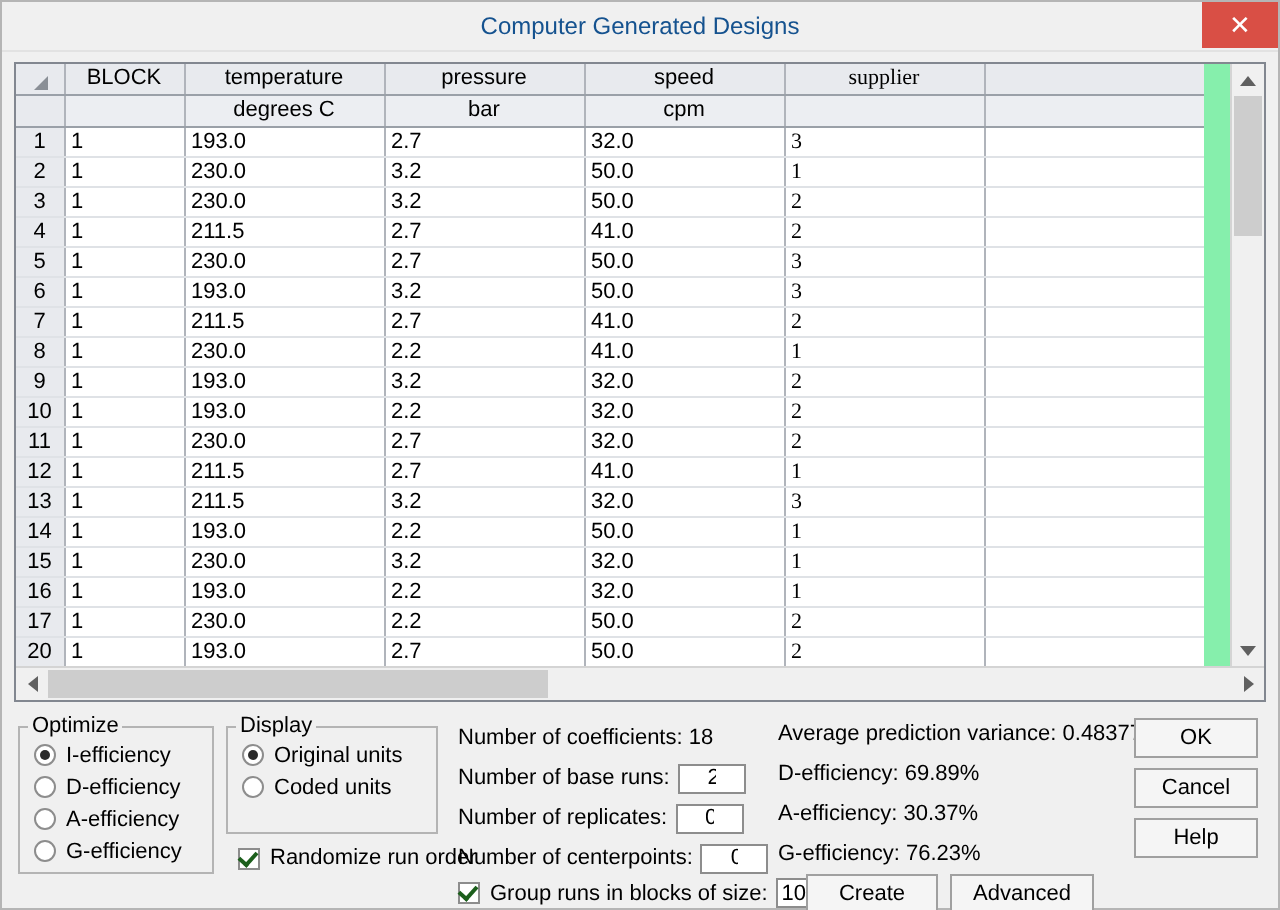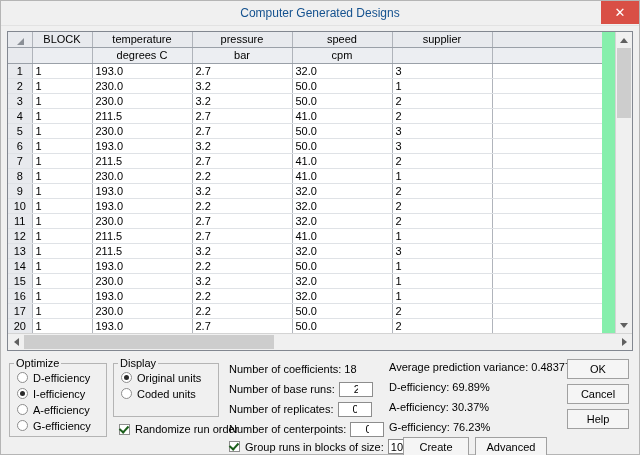--- a/index.html
+++ b/index.html
@@ -113,21 +113,21 @@
   .col-rownum {
     width: 24px;
     background: #e8eaee;
     text-align: center;
     border-right: 1px solid #9aa0a8;
   }
   .col-block { width: 60px; }
   .col-temp { width: 100px; }
   .col-pres { width: 100px; }
   .col-speed { width: 100px; }
-  .col-supp { width: 100px; }
+  .col-supp { width: 100px; font-family: Liberation Serif, serif; }
   .col-rest { width: auto; border-right: none !important; }
   td.data { text-align: left; }
   .corner-tri {
     width: 0; height: 0;
     border-left: 7px solid transparent;
     border-bottom: 7px solid #8a8f96;
     margin: 4px 0 0 6px;
   }
   
   .vscroll {
@@ -560,26 +560,26 @@
           <div class="arrow-right"></div>
         </div>
     </div>
   </div>
 
   <div class="bottom">
 
     <fieldset class="group grp-optimize">
       <legend>Optimize</legend>
       <div class="radio-row">
+        <span class="radio checked"></span>
+        <span>I-efficiency</span>
+      </div>
+      <div class="radio-row">
         <span class="radio"></span>
         <span>D-efficiency</span>
-      </div>
-      <div class="radio-row">
-        <span class="radio checked"></span>
-        <span>I-efficiency</span>
       </div>
       <div class="radio-row">
         <span class="radio"></span>
         <span>A-efficiency</span>
       </div>
       <div class="radio-row">
         <span class="radio"></span>
         <span>G-efficiency</span>
       </div>
     </fieldset>

